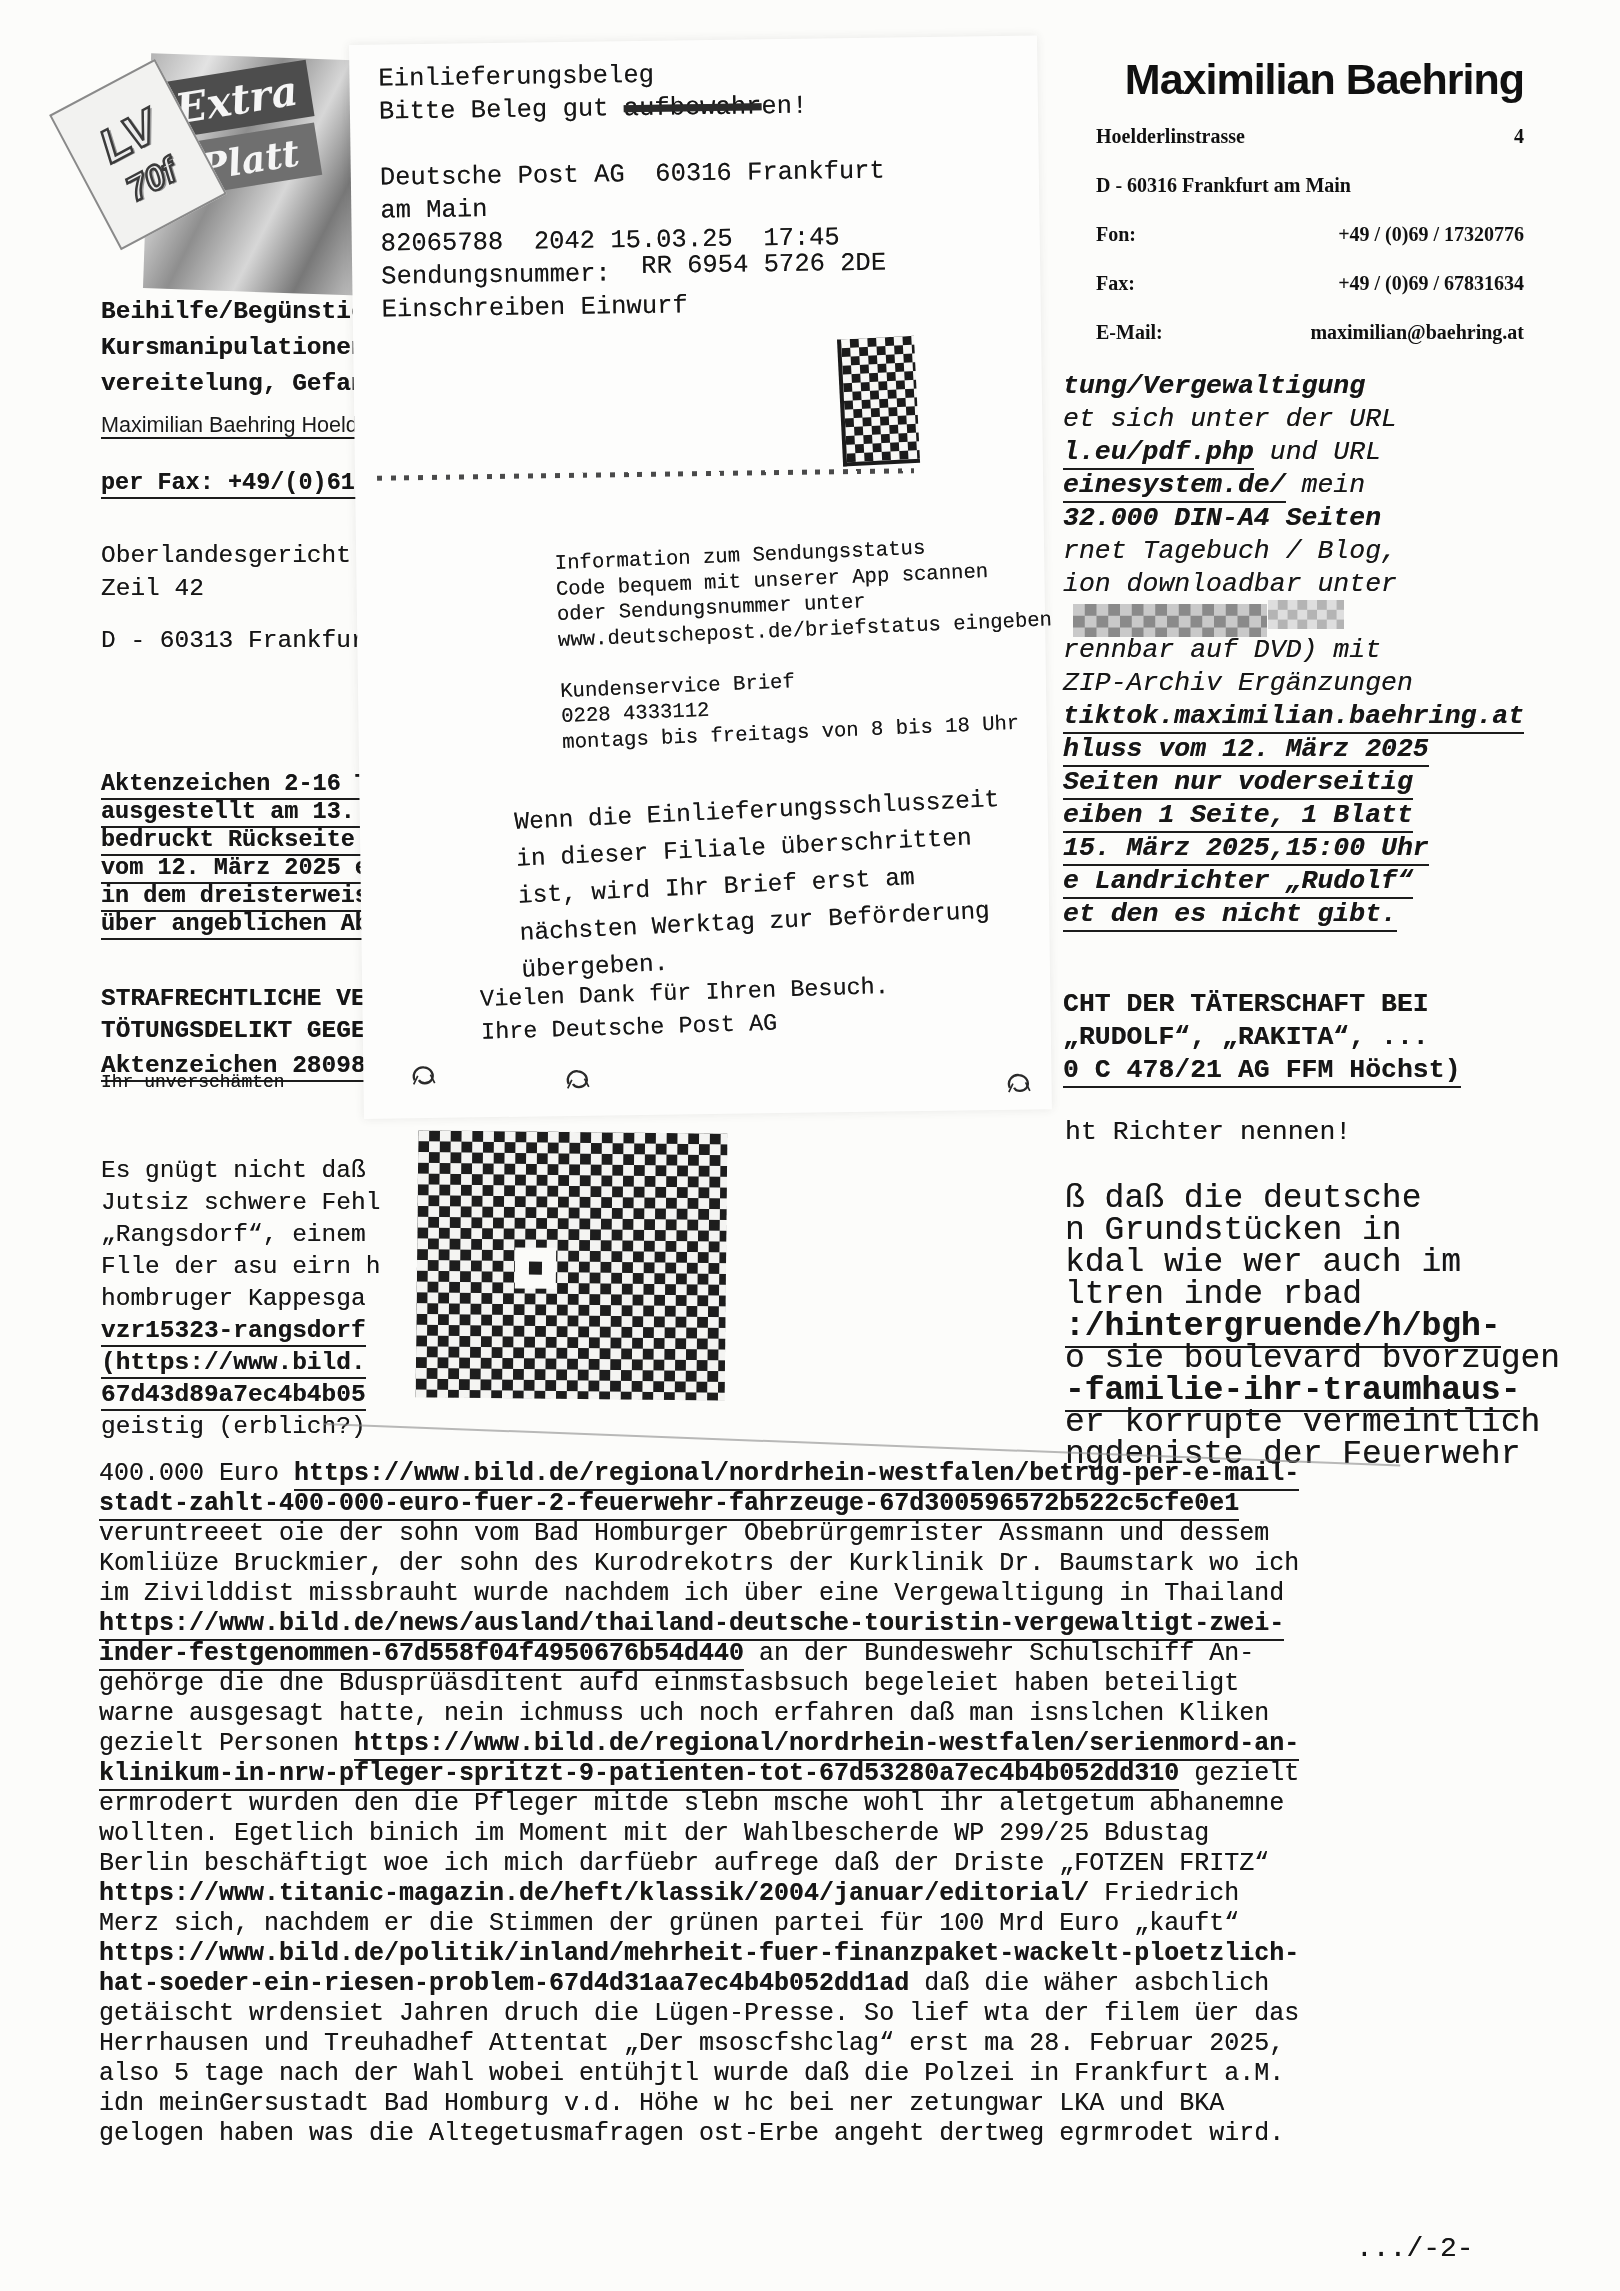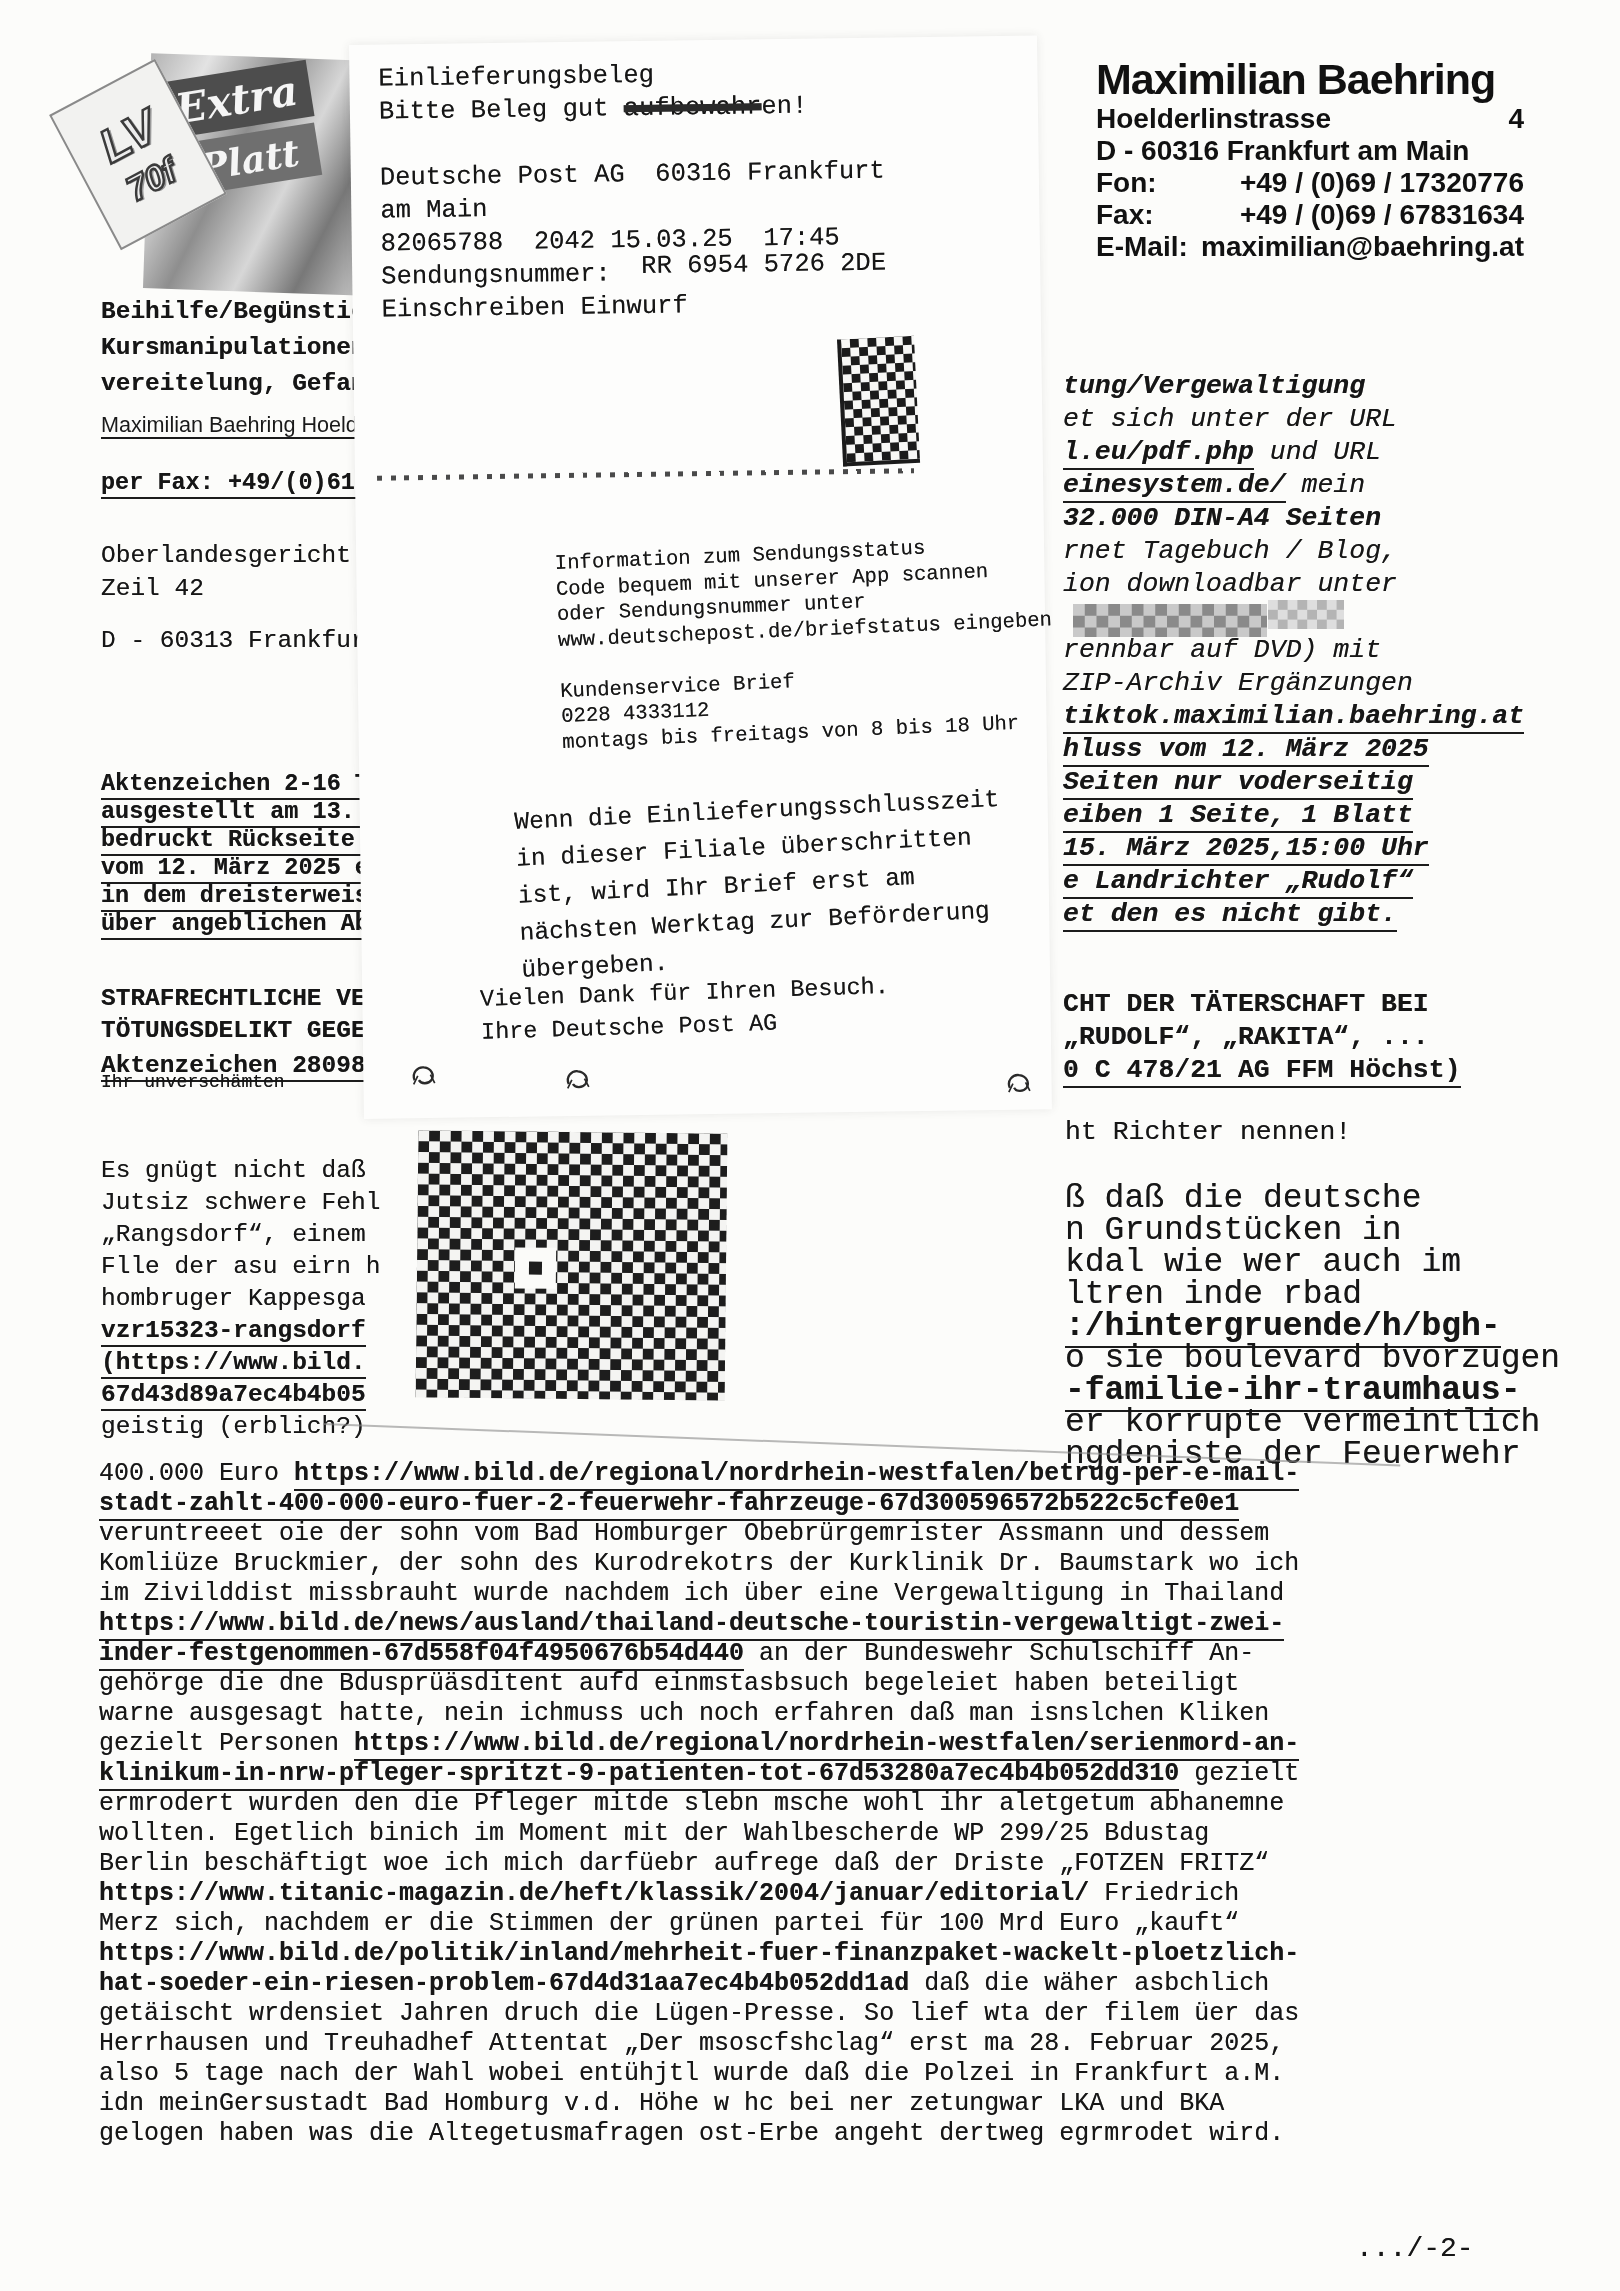--- a/index.html
+++ b/index.html
@@ -1,21 +1,21 @@
 <!DOCTYPE html>
 <html><head>
 <meta charset="utf-8">
 <style>
   html,body{margin:0;padding:0;background:#e8e8e6;}
   .page{position:relative;width:1620px;height:2292px;background:#fcfcfa;overflow:hidden;
         font-family:"Liberation Mono","DejaVu Sans Mono",monospace;color:#161616;}
   .abs{position:absolute;}
   .mono{font-family:"Liberation Mono","DejaVu Sans Mono",monospace;color:#161616;
         text-shadow:0 0 0.4px rgba(0,0,0,.55);}
-  .sans{font-family:"Liberation Sans",sans-serif;}
+  .sans{font-family:"Liberation Sans",sans-serif;text-align:right;}
   .ln{white-space:pre;}
   .b{font-weight:700;}
   .u{border-bottom:2.9px solid #1c1c1c;padding-bottom:1px;}
   .st{text-decoration:line-through;text-decoration-thickness:6.9px;text-decoration-color:#2a2a2a;}
   .raise{position:relative;top:-6.9px;}
 
   
   .clip-photo{position:absolute;left:71px;top:7.8px;width:223px;height:235px;
     background:linear-gradient(115deg,#b3b3b3 0%,#e3e3e3 18%,#8e8e8e 40%,#d7d7d7 60%,#787878 78%,#cfcfcf 100%);
     transform:rotate(2deg);}
@@ -54,21 +54,21 @@
   .redact1{left:1073px;top:604px;width:194px;height:33px;
     background:repeating-conic-gradient(#8a8a8a 0% 25%,#c9c9c9 0% 50%) 0 0/23.5px 23.5px;}
   .redact2{left:1268px;top:600px;width:76px;height:29px;
     background:repeating-conic-gradient(#b4b4b4 0% 25%,#dedede 0% 50%) 0 0/19.6px 19.6px;}
   .scanline{left:323px;top:1423px;width:1078px;height:2px;background:#8a8a8a;opacity:.6;
     transform:rotate(2.2deg);transform-origin:left center;z-index:3;}
 
   
   .sender{left:1096px;top:57px;width:428px;color:#111;}
   .sender .name{font-size:43px;font-weight:700;letter-spacing:-1px;line-height:45px;}
-  .sender .row{display:flex;justify-content:space-between;font-size:28px;font-weight:700;margin-top:2px;line-height:30px;}
+  .sender .row{display:flex;justify-content:space-between;font-size:20px;font-weight:700;margin-top:19px;line-height:30px;font-family:Liberation Serif, serif;}
   .addr-small{font-size:21.6px;text-decoration:underline;text-decoration-thickness:2px;text-underline-offset:4.9px;color:#1a1a1a;}
 </style>
 </head>
 <body>
 
 <div class="page">
 
   <div class="abs" style="left:76px;top:49px;width:296px;height:249px;">
     <div class="clip-photo"></div>
     <div class="clip-banner banner-extra">Extra</div>

